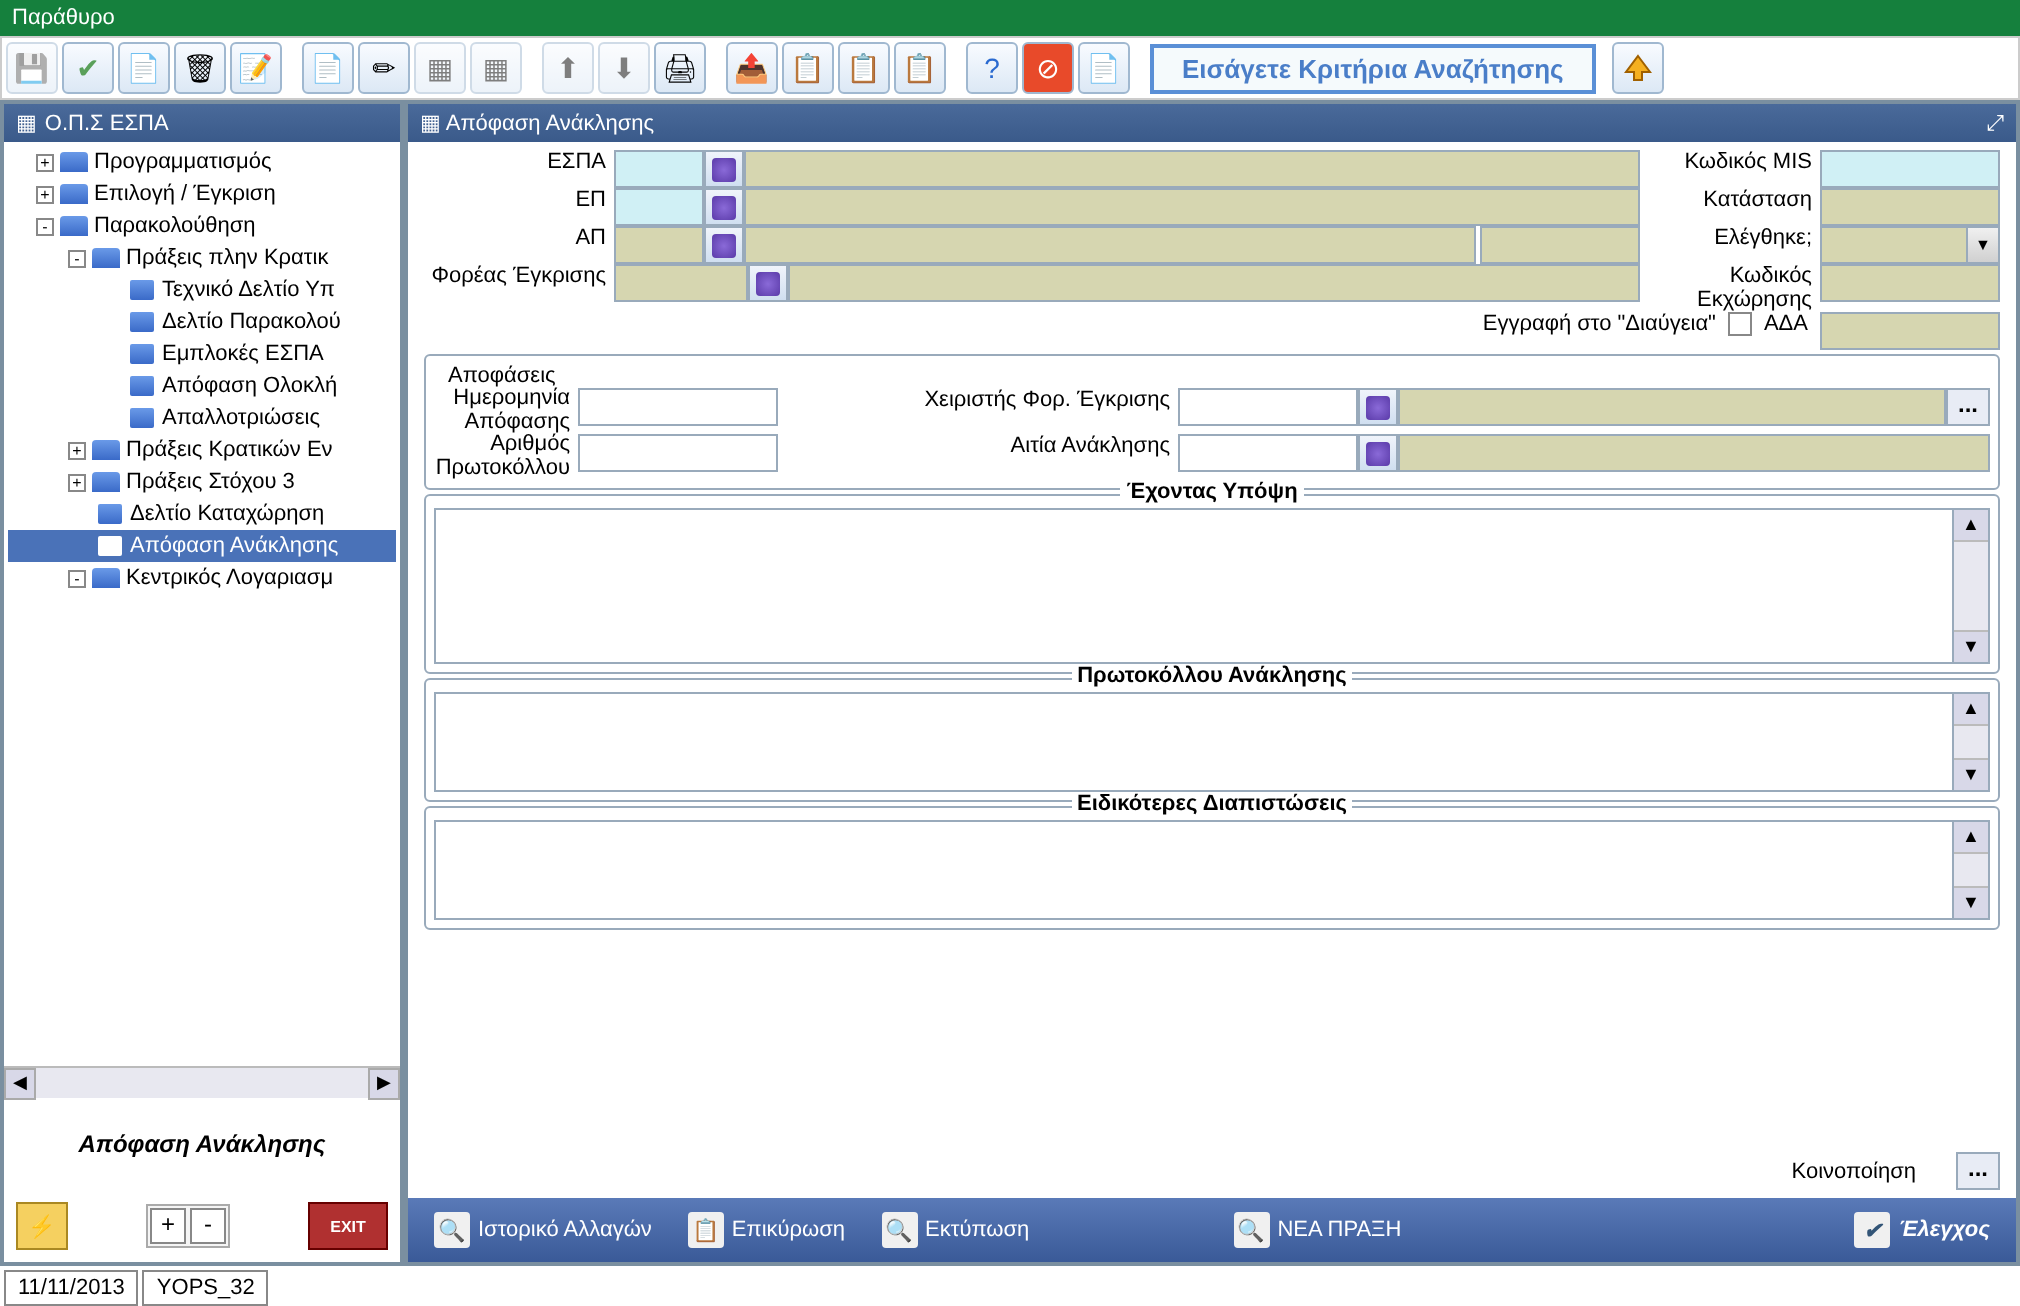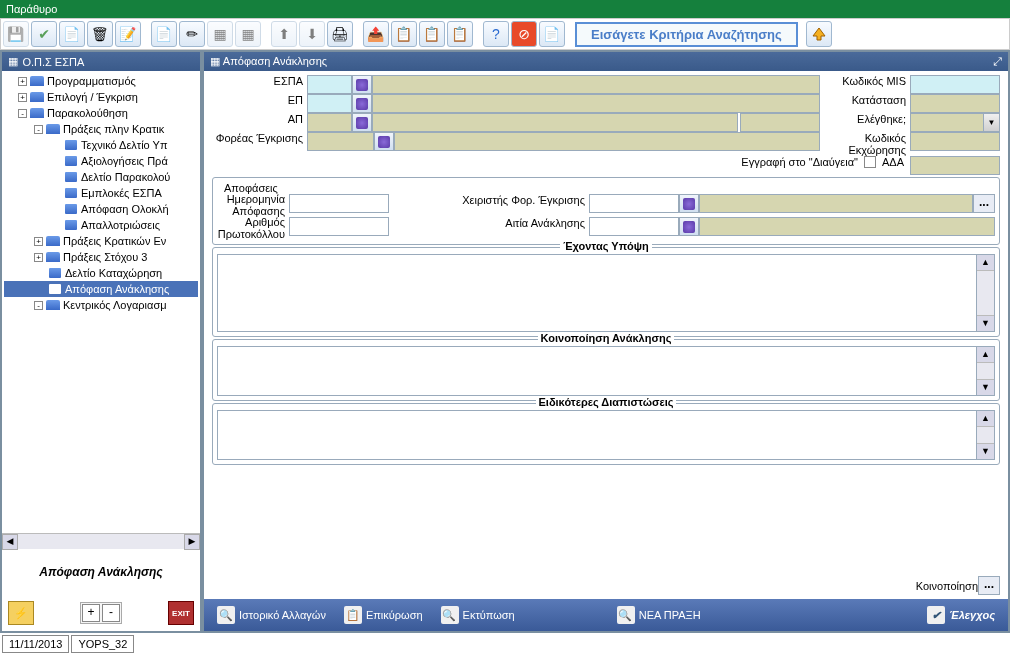--- a/index.html
+++ b/index.html
@@ -27,21 +27,21 @@
   .indent-1 { padding-left: 14px; }
   .indent-2 { padding-left: 30px; }
   .indent-3 { padding-left: 46px; }
   .left-scroll-h { height: 16px; background: #e8e8f0; border-top: 1px solid #bbb; position: relative; }
   .scroll-arrow { width: 16px; height: 16px; background: #d8d8e8; border: 1px solid #aaa; position: absolute; top: 0; font-size: 9px; text-align:center; line-height:13px;}
   .left-caption { text-align: center; padding: 16px 4px; font-weight: bold; font-style: italic; font-size: 12px; }
   .left-bottom { padding: 6px; display: flex; align-items: center; justify-content: space-between; }
   .zoom-btns { display: flex; gap: 2px; border: 1px solid #aaa; padding: 1px; background:#f5f5f5;}
   .zoom-btn { width: 18px; height: 18px; border: 1px solid #888; background: #fff; font-size: 12px; line-height:14px; text-align:center; cursor:pointer;}
   .amber-btn { width: 26px; height: 24px; background: #f5d060; border: 1px solid #aa8822; display:flex; align-items:center; justify-content:center;}
-  .exit-icon { width: 26px; height: 24px; background: #b03030; border: 1px solid #600; color: #fff; font-size:8px; font-weight:bold; display:flex; align-items:center; justify-content:center;}
+  .exit-icon { width: 40px; height: 24px; background: #b03030; border: 1px solid #600; color: #fff; font-size:8px; font-weight:bold; display:flex; align-items:center; justify-content:center;}
   
   .right-panel { flex: 1; border: 2px solid #7a8fa0; background: #fff; display: flex; flex-direction: column; position: relative; }
   .form-title { background: linear-gradient(#4a6a9a,#3a5a8a); color: #fff; padding: 3px 6px; font-size: 11px; display:flex; justify-content:space-between; align-items:center;}
   .form-body { padding: 4px 8px; overflow-y: auto; flex: 1; }
   
   .field-row { display: flex; margin-bottom: 0; }
   .field-label { text-align: right; font-size: 11px; padding-right: 4px; }
   .fl-95 { width: 95px; }
   .inp { border: 1px solid #9ab; background: #d6d6b0; height: 19px; font-size: 11px; padding: 0 2px; }
   .inp.cyan { background: #d0f0f5; }
@@ -56,21 +56,21 @@
   .fieldset-title.center { display: block; text-align: center; margin: -12px auto 2px; width: fit-content; font-weight: bold; }
   
   .ta-wrap { display: flex; }
   .ta { flex: 1; height: 78px; border: 1px solid #9ab; background: #fff; resize: none; font-size: 11px; }
   .ta.sm { height: 50px; }
   .ta-scroll { width: 18px; display: flex; flex-direction: column; background: #e8e8f0; border: 1px solid #9ab; border-left: none; }
   .ta-sb-btn { height: 16px; background: #d8d8e8; border-bottom: 1px solid #bbb; font-size: 9px; text-align:center; line-height:14px; cursor:pointer;}
   .ta-sb-btn.bot { border-bottom: none; border-top: 1px solid #bbb; }
   .ta-sb-track { flex: 1; }
   
-  .right-bottom-row { display:flex; justify-content:flex-end; padding: 2px 8px 4px; align-items:center; gap:0; font-size:11px;}
+  .right-bottom-row { display:flex; justify-content:flex-end; padding: 2px 8px 4px; align-items:center; gap:20px; font-size:11px;}
   
   .action-bar { background: linear-gradient(#5a7ab8,#3a5a98); display: flex; align-items: center; padding: 4px 6px; gap: 4px; }
   .action-btn { display: flex; align-items: center; gap: 4px; padding: 2px 6px; color: #fff; font-size: 11px; cursor: pointer; border: 1px solid transparent; border-radius: 2px; }
   .action-ico { width: 18px; height: 18px; background: #f0f0f0; border-radius: 2px; display:flex; align-items:center; justify-content:center; font-size:11px; color:#357;}
   .spacer { flex: 1; }
   .action-btn.bold { font-weight: bold; font-style: italic; }
   
   .more-btn { width:22px; height:19px; background:#e8ecf5; border:1px solid #9ab; font-size:12px; font-weight:bold; text-align:center; line-height:15px; cursor:pointer;}
   
   .status-bar { display: flex; padding: 2px; gap: 2px; font-size: 11px; }
@@ -158,27 +158,20 @@
           <span class="tree-icon">
             <span class="page-icon"></span>
           </span>
           <span>Τεχνικό Δελτίο Υπ</span>
         </div>
         <div class="tree-node indent-3">
           <span style="width: 11px; display: inline-block;"></span>
           <span class="tree-icon">
             <span class="page-icon"></span>
           </span>
-          <span>Αξιολογήσεις Πρά</span>
-        </div>
-        <div class="tree-node indent-3">
-          <span style="width: 11px; display: inline-block;"></span>
-          <span class="tree-icon">
-            <span class="page-icon"></span>
-          </span>
           <span>Δελτίο Παρακολού</span>
         </div>
         <div class="tree-node indent-3">
           <span style="width: 11px; display: inline-block;"></span>
           <span class="tree-icon">
             <span class="page-icon"></span>
           </span>
           <span>Εμπλοκές ΕΣΠΑ</span>
         </div>
         <div class="tree-node indent-3">
@@ -338,21 +331,21 @@
           <textarea class="ta" style=""></textarea>
           <div class="ta-scroll">
             <div class="ta-sb-btn">▲</div>
             <div class="ta-sb-track"></div>
             <div class="ta-sb-btn bot">▼</div>
           </div>
         </div>
       </div>
 
       <div class="fieldset">
-        <div class="fieldset-title center">Κοινοποίηση Ανάκλησης</div>
+        <div class="fieldset-title center">Πρωτοκόλλου Ανάκλησης</div>
         <div class="ta-wrap">
           <textarea class="ta sm" style=""></textarea>
           <div class="ta-scroll">
             <div class="ta-sb-btn">▲</div>
             <div class="ta-sb-track"></div>
             <div class="ta-sb-btn bot">▼</div>
           </div>
         </div>
       </div>
 

